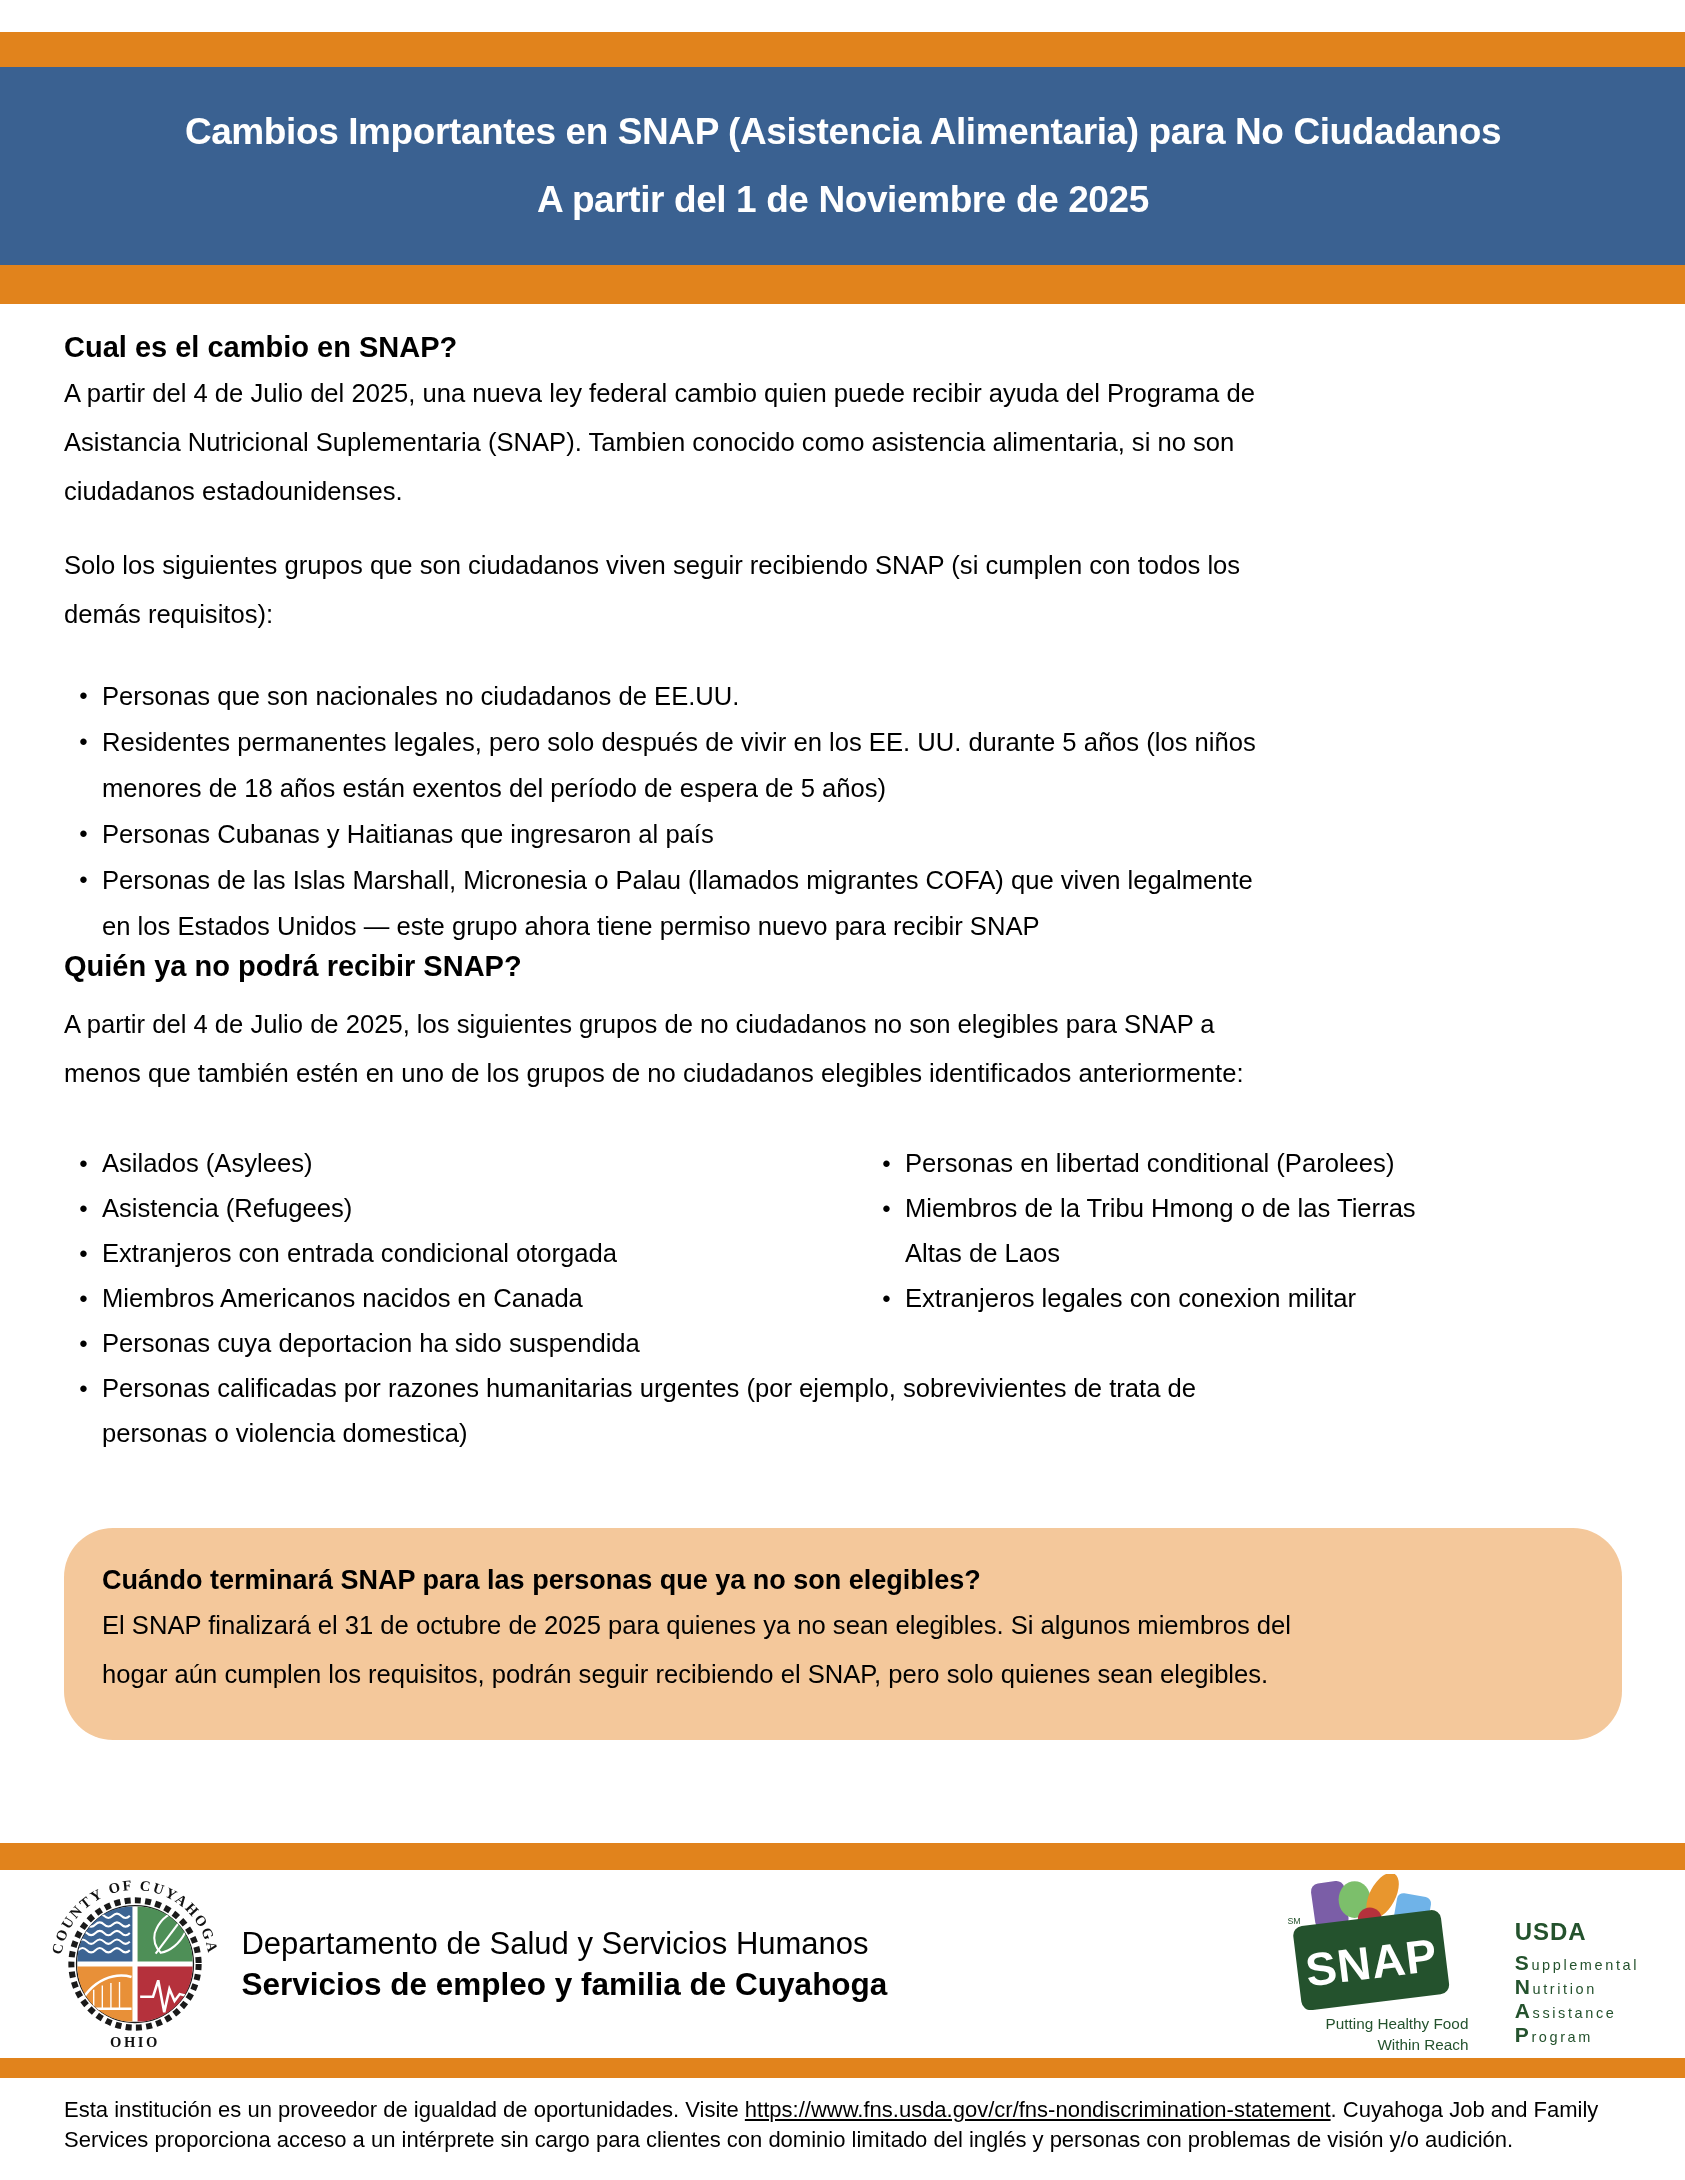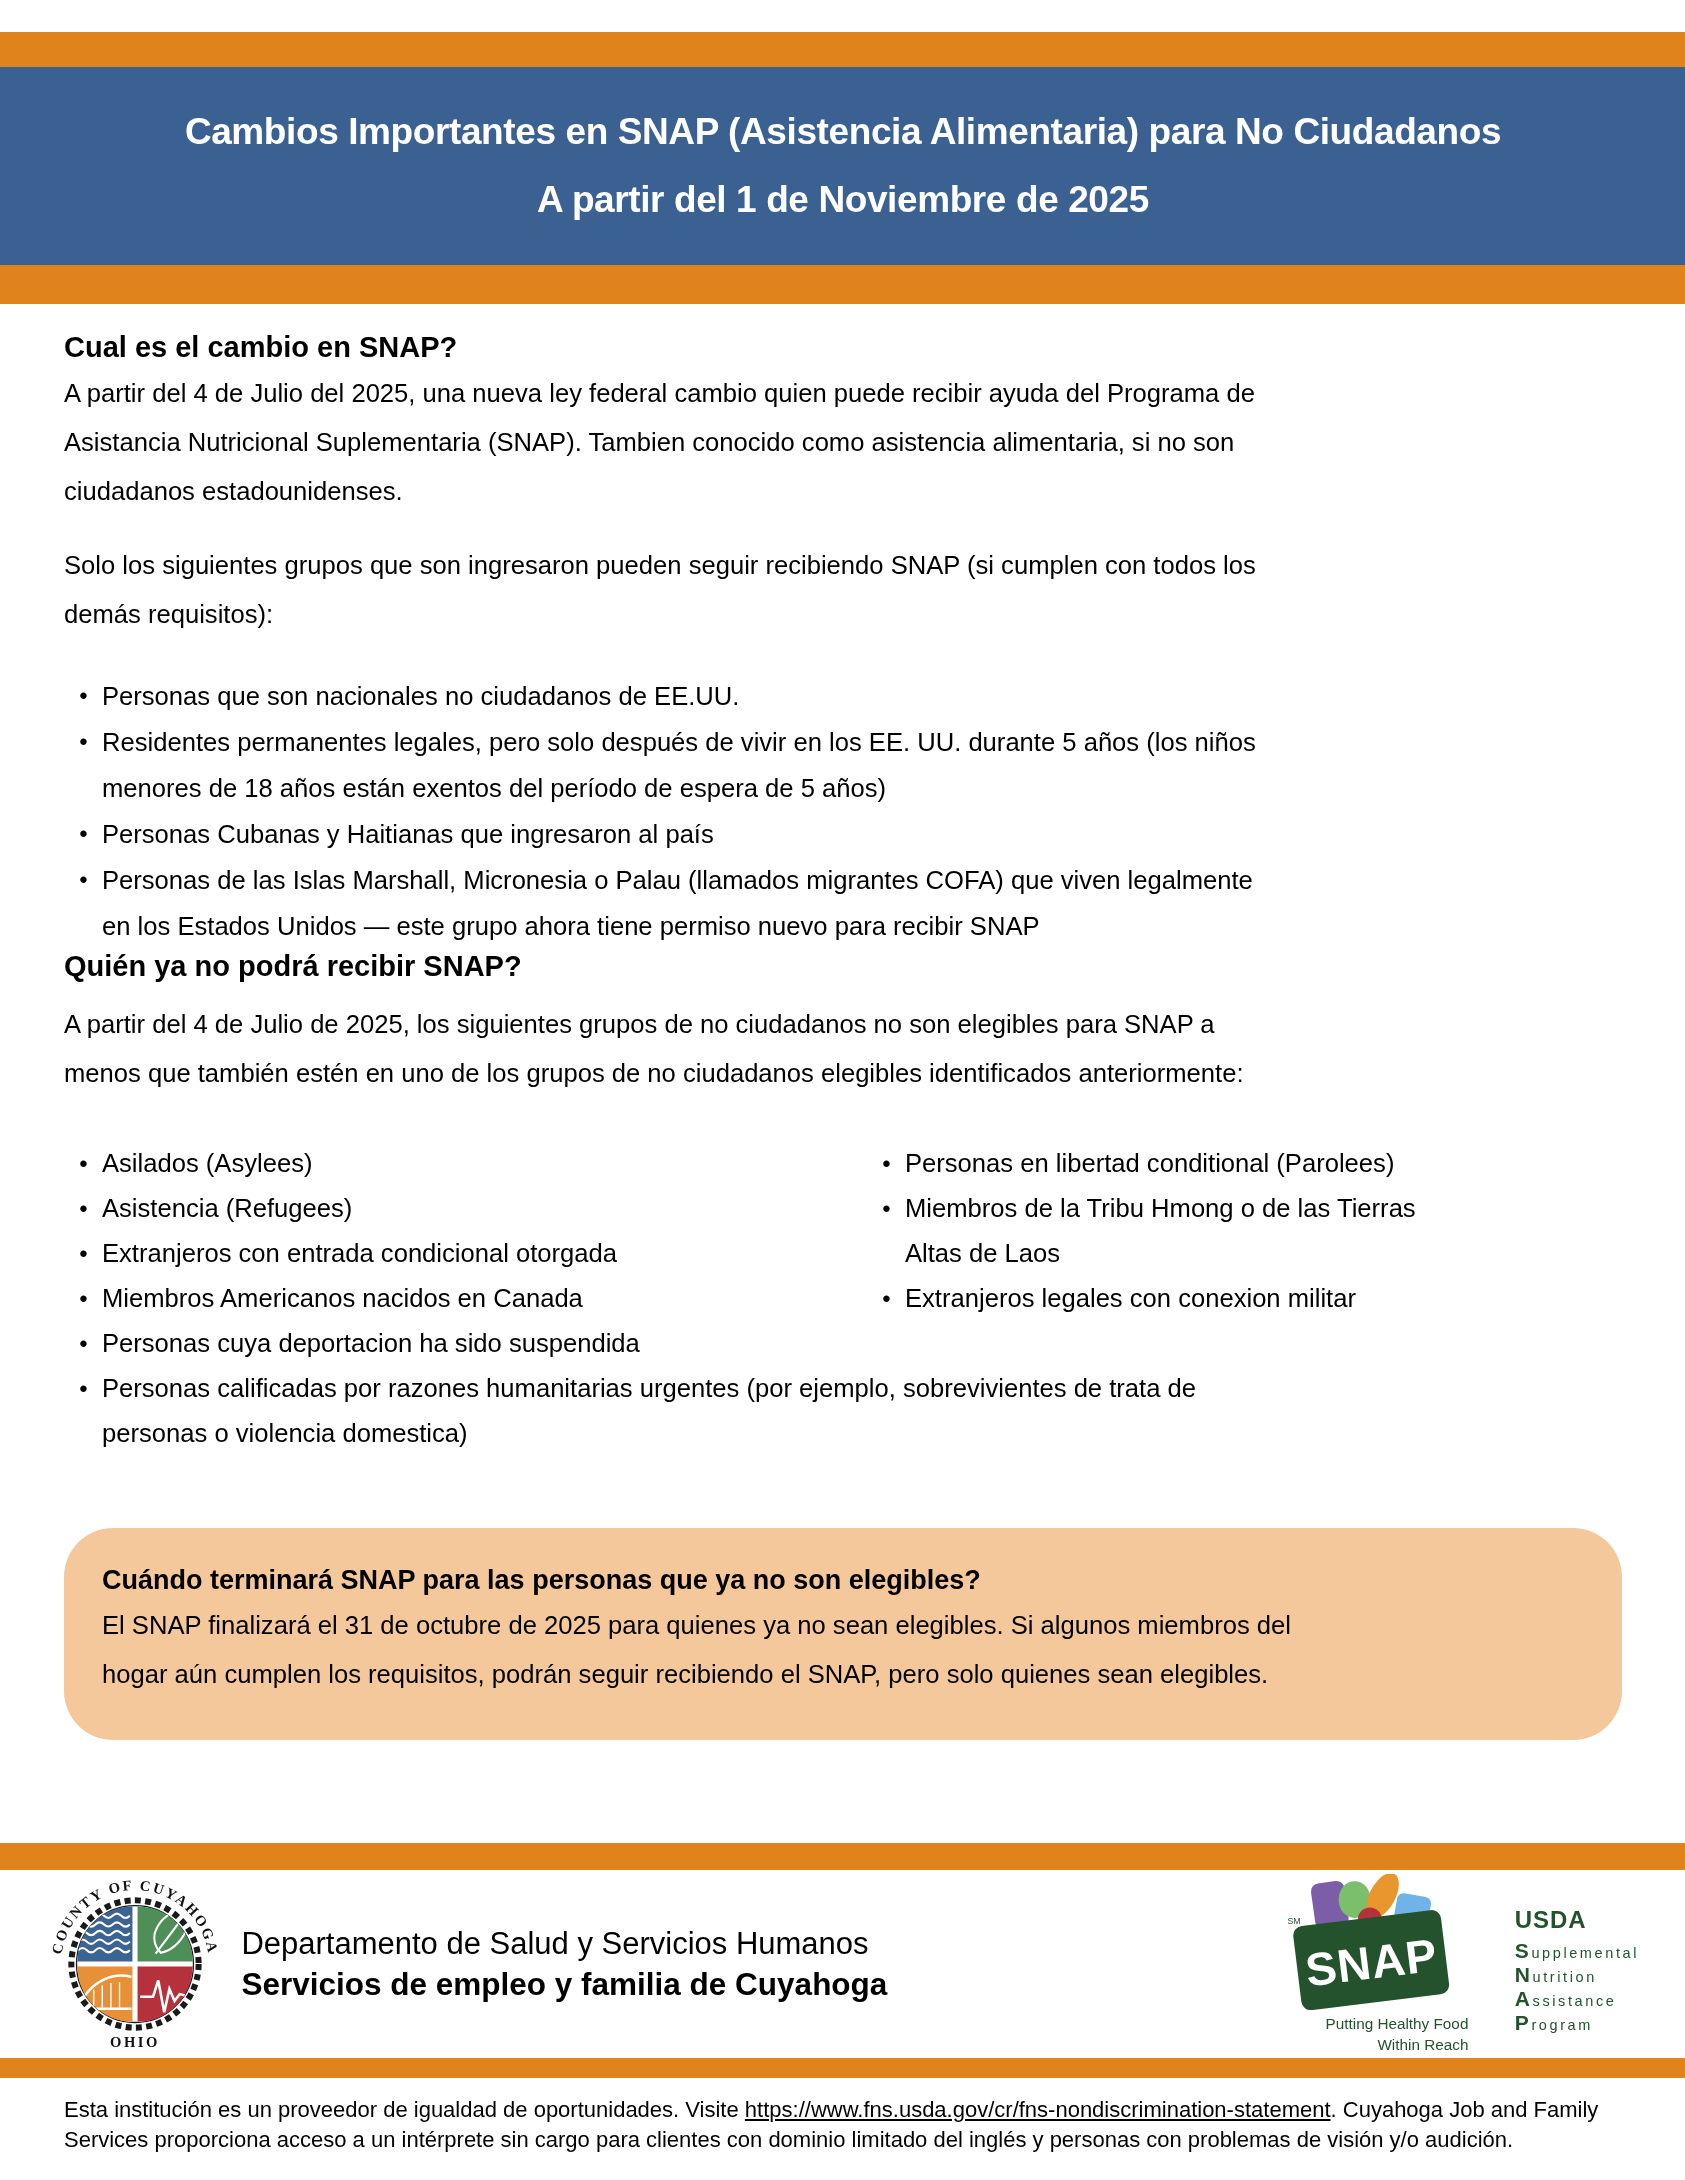--- a/index.html
+++ b/index.html
@@ -38,21 +38,21 @@
   .logos-row{height:188px;display:flex;align-items:center;padding:0 47px 0 49px;
              box-sizing:border-box;background:#fff;}
   .seal{width:172px;height:172px;flex:none;}
   .dept{flex:1;margin-left:20.4px;}
   .dept-1{font-size:31px;line-height:41px;}
   .dept-2{font-size:31.5px;line-height:41px;font-weight:bold;}
   .snap-logo{display:flex;align-items:flex-start;flex:none;}
   .snap-left{width:256px;}
   .snap-tagline{color:#24522D;font-size:15.3px;line-height:21px;text-align:right;
                 width:213px;margin-left:6.8px;}
-  .snap-right{margin-left:10.2px;margin-top:32px;}
+  .snap-right{margin-left:10.2px;margin-top:44px;}
   .usda{color:#24522D;font-weight:bold;font-size:24px;letter-spacing:0.9px;margin-bottom:6.8px;}
   .prog-line{color:#24522D;font-size:14.5px;line-height:22px;letter-spacing:2.6px;}
   .prog-line::first-letter{font-size:21px;font-weight:bold;}
   .fineprint{padding:17px 60px 0 64px;font-size:22px;line-height:30px;}
   .fineprint .link{text-decoration:underline;}
   .doc-code{margin-top:10.2px;text-align:right;padding-right:5.1px;
             color:#A8A8A8;font-size:23px;}
 </style>
 </head>
 <body>
@@ -68,21 +68,21 @@
   </div>
 
   <div class="band band-b"></div>
 
   <div class="content">
 
     <h2 class="sec">Cual es el cambio en SNAP?</h2>
     <p class="body">A partir del 4 de Julio del 2025, una nueva ley federal cambio quien puede recibir ayuda del Programa de
 Asistancia Nutricional Suplementaria (SNAP). Tambien conocido como asistencia alimentaria, si no son
 ciudadanos estadounidenses.</p>
-    <p class="body gap">Solo los siguientes grupos que son ingresaron pueden seguir recibiendo SNAP (si cumplen con todos los
+    <p class="body gap">Solo los siguientes grupos que son ciudadanos viven seguir recibiendo SNAP (si cumplen con todos los
 demás requisitos):</p>
 
     <ul class="blist">
       <li>Personas que son nacionales no ciudadanos de EE.UU.</li>
       <li>Residentes permanentes legales, pero solo después de vivir en los EE. UU. durante 5 años (los niños
 menores de 18 años están exentos del período de espera de 5 años)</li>
       <li>Personas Cubanas y Haitianas que ingresaron al país</li>
       <li>Personas de las Islas Marshall, Micronesia o Palau (llamados migrantes COFA) que viven legalmente
 en los Estados Unidos — este grupo ahora tiene permiso nuevo para recibir SNAP</li>
     </ul>

